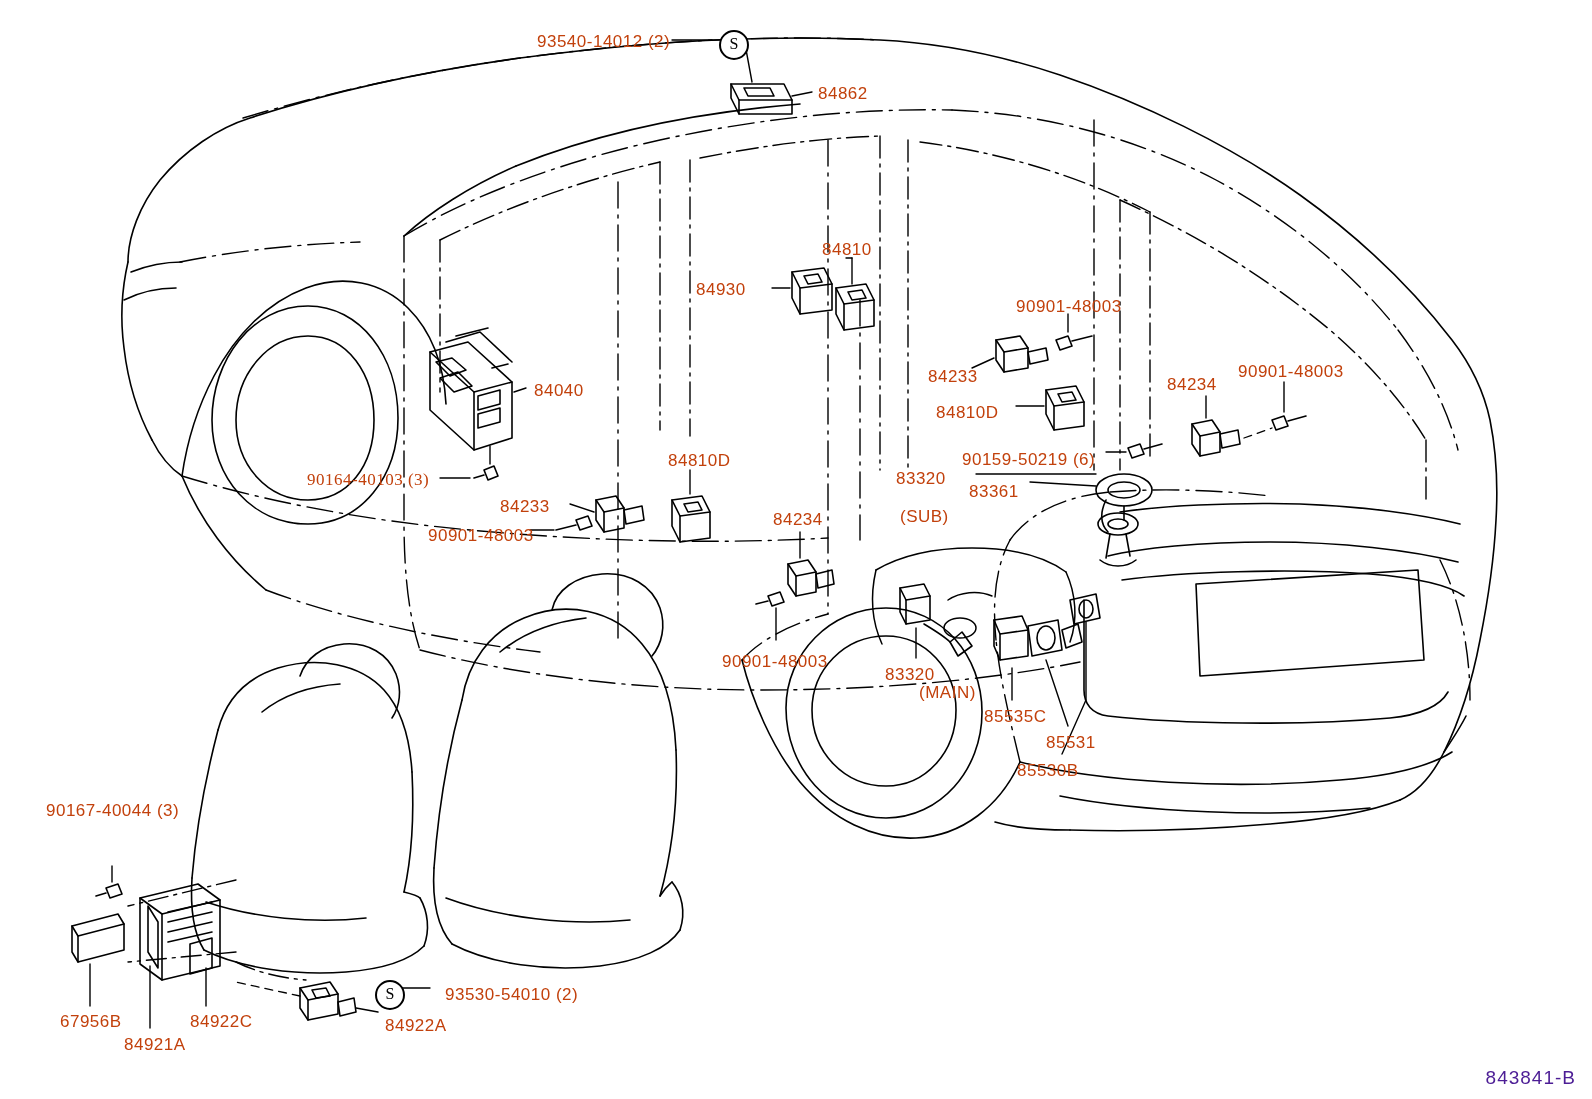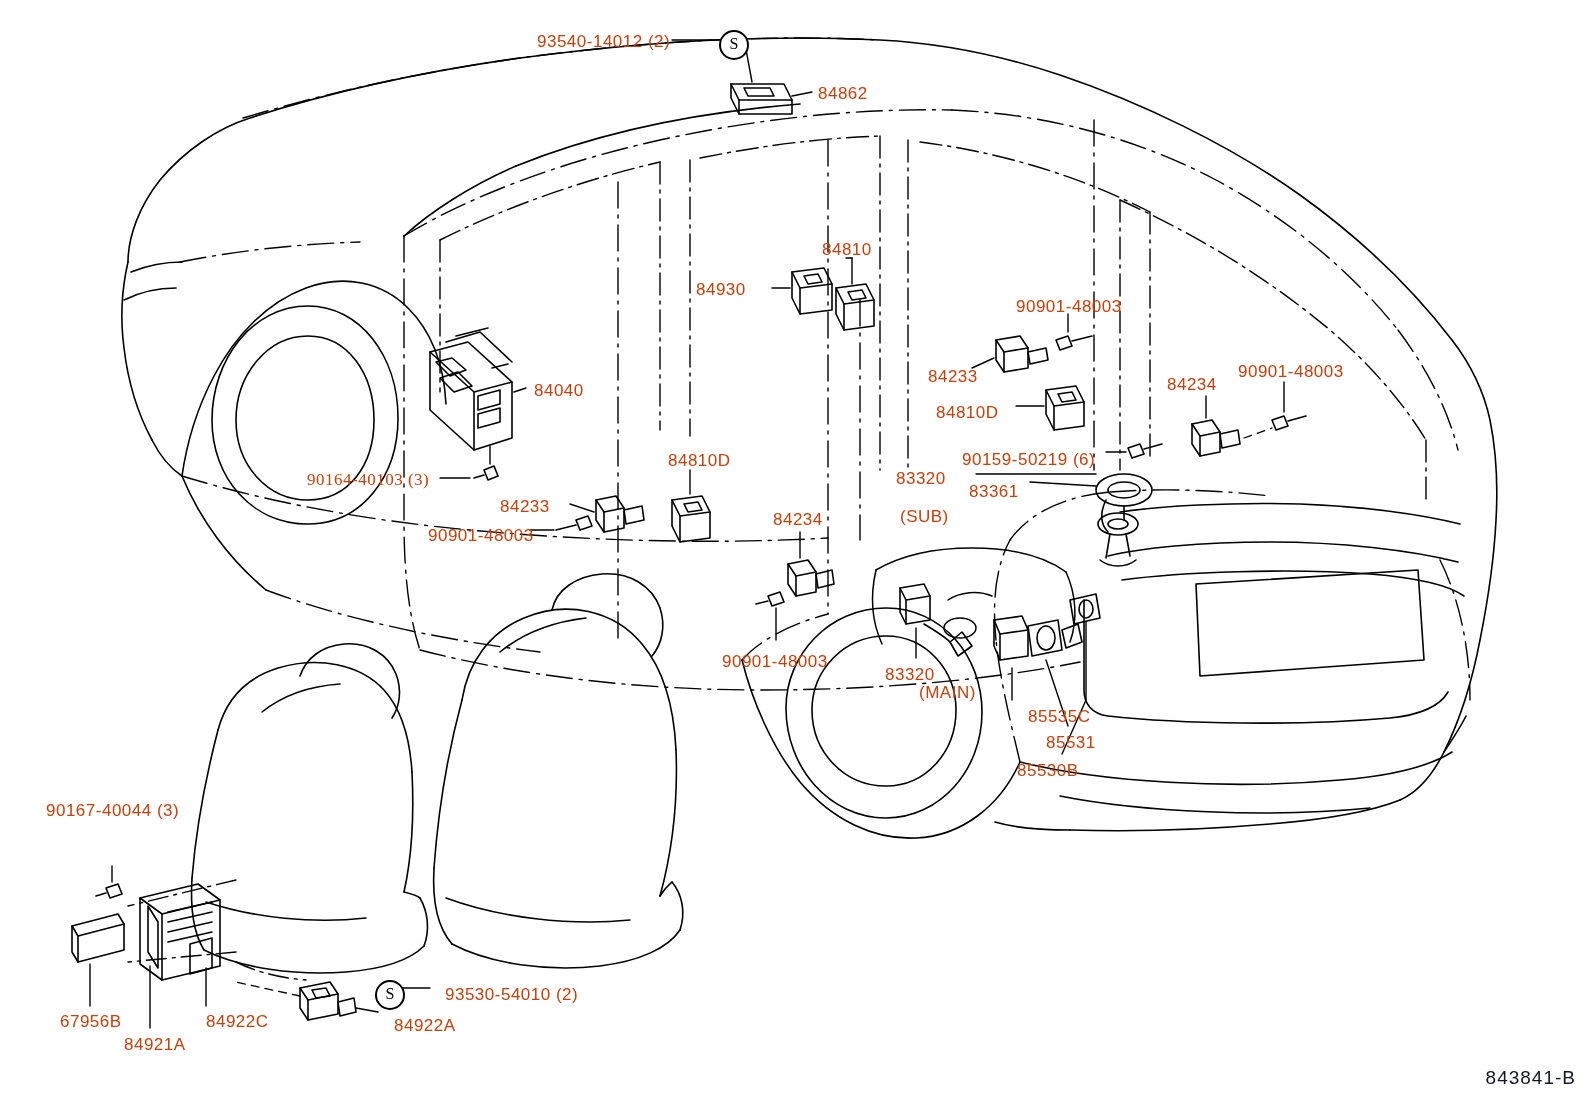--- a/index.html
+++ b/index.html
@@ -14,21 +14,21 @@
     position:absolute;
     font-family:"Liberation Sans", sans-serif;
     font-size:17px;
     color:#c2410c;
     white-space:pre;
     letter-spacing:0.5px;
     line-height:19px;
   }
   .diagcode{
     position:absolute;right:16px;bottom:10px;
-    font-size:19px;letter-spacing:1px;color:#0f172a;
+    font-size:19px;letter-spacing:1px;color:#4c1d95;
     font-family:"Liberation Sans", sans-serif;
   }
   .scircle{
     position:absolute;
     width:26px;height:26px;border:2px solid #000;border-radius:50%;
     font-size:16px;text-align:center;line-height:24px;
     font-family:"Liberation Serif", serif;
     background:#fff;
   }
 </style>
@@ -403,24 +403,24 @@
   <div class="lbl" style="left:962px;top:450px;">90159-50219 (6)</div>
   <div class="lbl" style="left:896px;top:469px;">83320</div>
   <div class="lbl" style="left:900px;top:487px;margin-top:20px;">(SUB)</div>
   <div class="lbl" style="left:969px;top:482px;">83361</div>
   <div class="lbl" style="left:500px;top:497px;">84233</div>
   <div class="lbl" style="left:773px;top:510px;">84234</div>
   <div class="lbl" style="left:428px;top:526px;">90901-48003</div>
   <div class="lbl" style="left:722px;top:652px;">90901-48003</div>
   <div class="lbl" style="left:885px;top:665px;">83320</div>
   <div class="lbl" style="left:887px;top:683px;margin-left:32px;">(MAIN)</div>
-  <div class="lbl" style="left:984px;top:707px;padding-left:44px;">85535C</div>
+  <div class="lbl" style="left:984px;top:707px;">85535C</div>
   <div class="lbl" style="left:1046px;top:733px;text-align:right;">85531</div>
   <div class="lbl" style="left:1017px;top:761px;">85530B</div>
   <div class="lbl" style="left:46px;top:801px;">90167-40044 (3)</div>
   <div class="lbl" style="left:445px;top:985px;">93530-54010 (2)</div>
-  <div class="lbl" style="left:394px;top:1016px;">84922A</div>
+  <div class="lbl" style="left:385px;top:1016px;">84922A</div>
   <div class="lbl" style="left:60px;top:1012px;">67956B</div>
   <div class="lbl" style="left:124px;top:1035px;">84921A</div>
-  <div class="lbl" style="left:190px;top:1012px;margin-left:16px;">84922C</div>
+  <div class="lbl" style="left:190px;top:1012px;">84922C</div>
 
   <div class="diagcode">843841-B</div>
 </div>
 
 </body></html>

